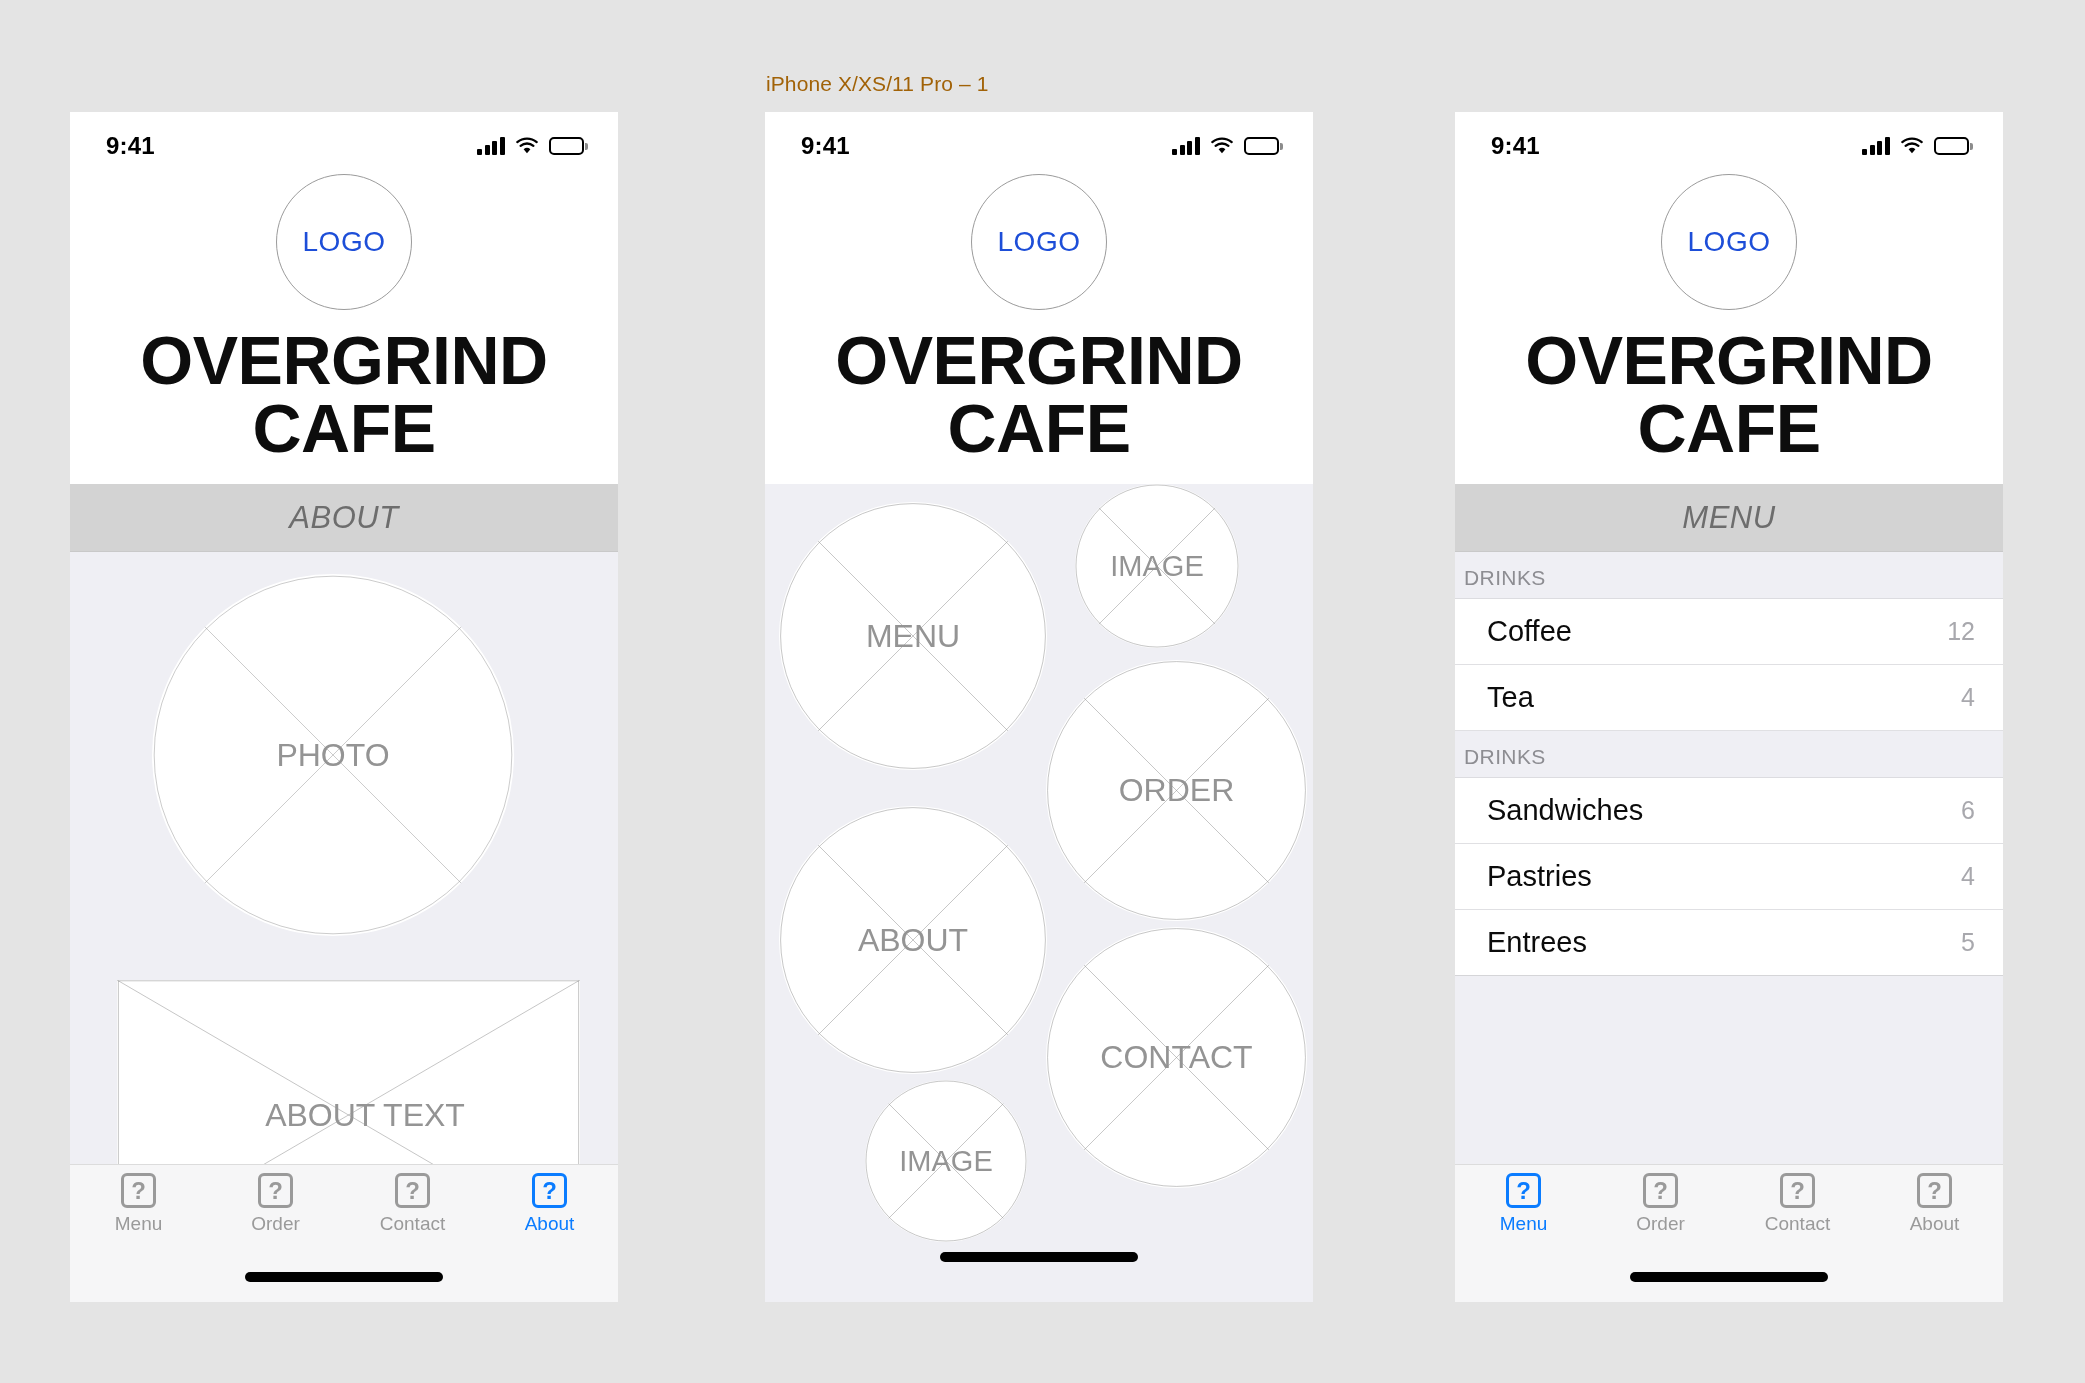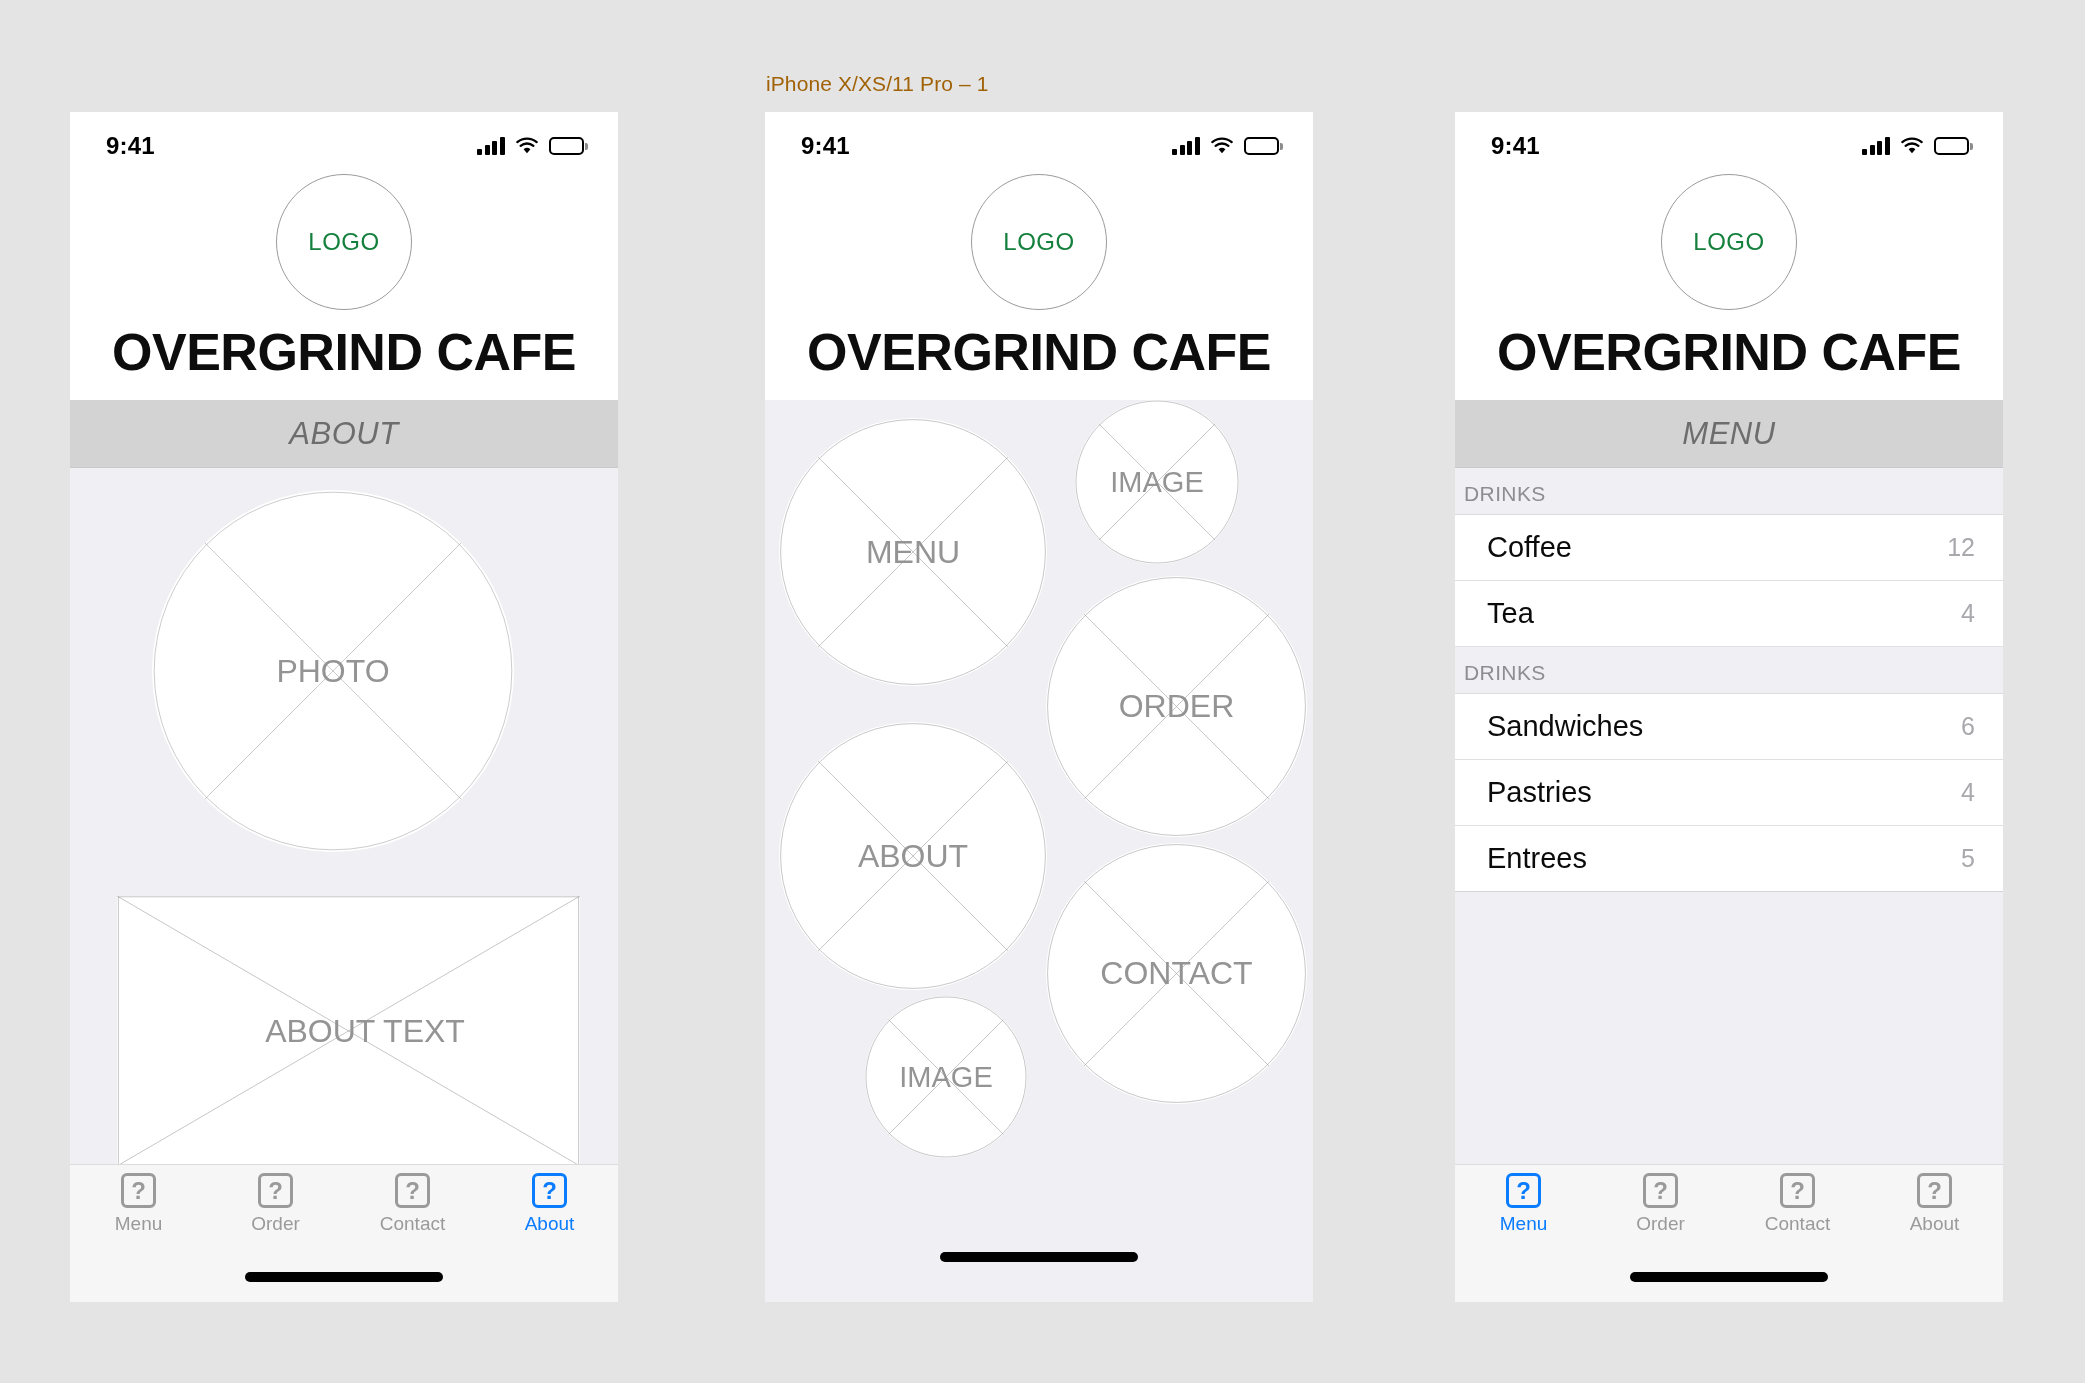--- a/index.html
+++ b/index.html
@@ -77,27 +77,27 @@
   }
   .logo-circle {
     width: 136px; height: 136px;
     margin: 0 auto;
     border: 1.5px solid #9b9b9b;
     border-radius: 50%;
     display: flex; align-items: center; justify-content: center;
     background: #fff;
   }
   .logo-text {
-    font-size: 24px;
-    color: #15803d;
+    font-size: 28px;
+    color: #1d4ed8;
     letter-spacing: 0.5px;
   }
   .brand-title {
     margin-top: 16px;
-    font-size: 52px;
+    font-size: 68px;
     font-weight: 700;
     color: #0d0d0d;
     letter-spacing: -0.5px;
     line-height: 1;
   }
 
   
   .section-bar {
     height: 68px;
     background: #d3d3d3;

